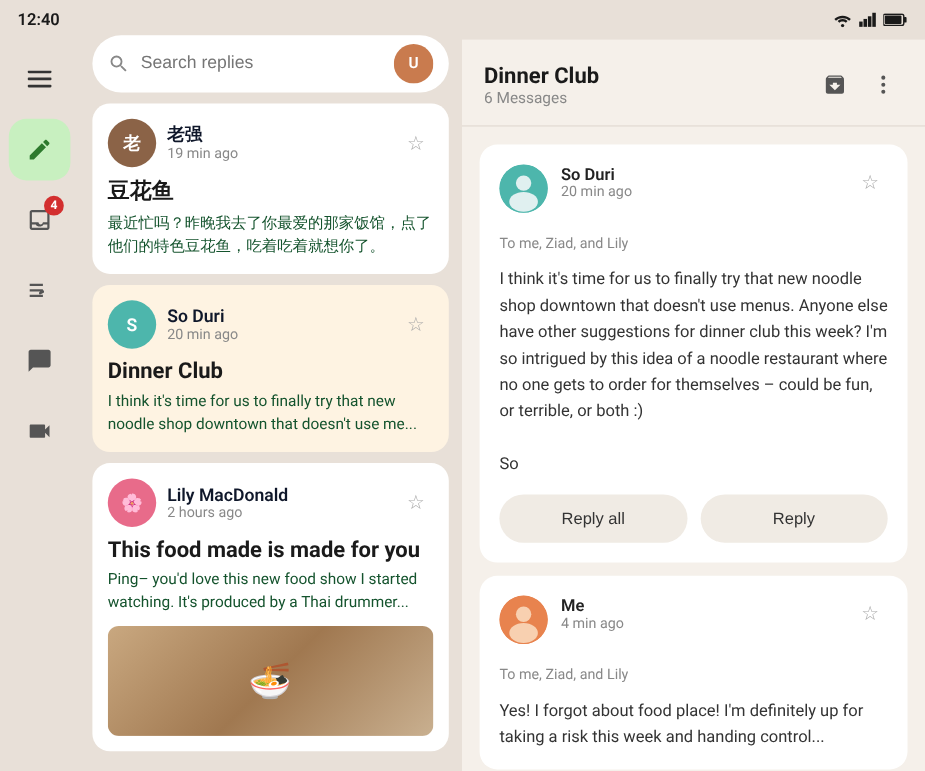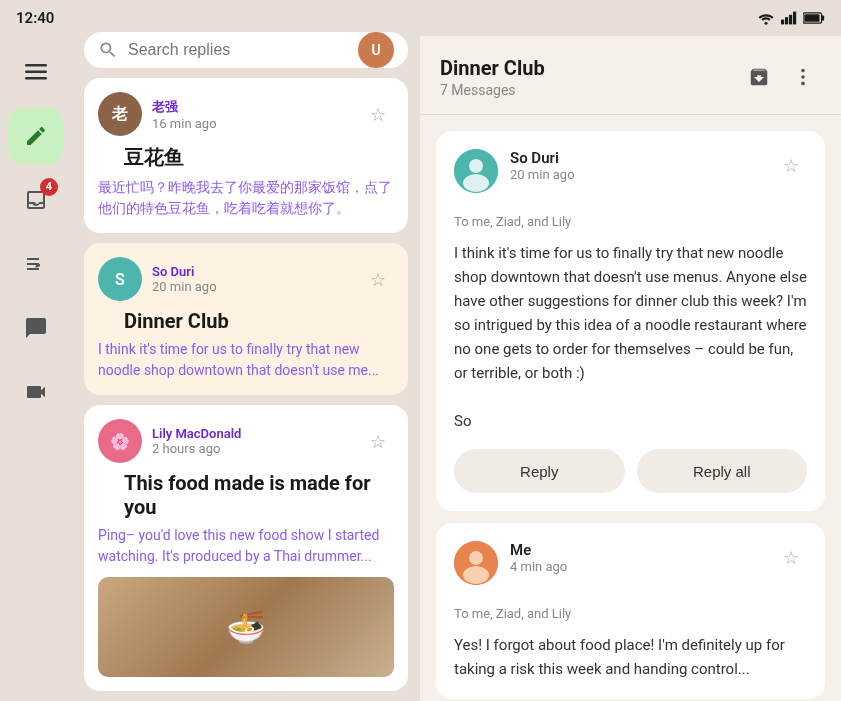--- a/index.html
+++ b/index.html
@@ -165,48 +165,47 @@
       align-items: center;
       justify-content: center;
       color: white;
       font-size: 16px;
       font-weight: 600;
     }
     .card-meta {
       flex: 1;
     }
     .card-name {
-      font-size: 13px;
+      font-size: 16px;
       font-weight: 600;
-      color: #6d28d9;
+      color: #0f172a;
     }
     .card-time {
       font-size: 13px;
       color: #888;
     }
     .star-btn {
       width: 32px;
       height: 32px;
       display: flex;
       align-items: center;
       justify-content: center;
       cursor: pointer;
       color: #aaa;
       font-size: 18px;
     }
     .card-title {
       font-size: 20px;
       font-weight: 700;
       color: #1a1a1a;
       margin-bottom: 6px;
-      margin-left: 26px;
     }
     .card-preview {
       font-size: 14px;
-      color: #8b5cf6;
+      color: #14532d;
       line-height: 1.5;
       overflow: hidden;
       display: -webkit-box;
       -webkit-line-clamp: 2;
       -webkit-box-orient: vertical;
     }
     .card-image {
       width: 100%;
       height: 100px;
       border-radius: 10px;
@@ -437,21 +436,21 @@
     <div class="avatar-sm">
       <div class="avatar-sm-img" style="background:#c97b4e;">U</div>
     </div>
   </div>
 
   <div class="message-card">
     <div class="card-header">
       <div class="card-avatar av-brown">老</div>
       <div class="card-meta">
         <div class="card-name">老强</div>
-        <div class="card-time">16 min ago</div>
+        <div class="card-time">19 min ago</div>
       </div>
       <div class="star-btn">☆</div>
     </div>
     <div class="card-title">豆花鱼</div>
     <div class="card-preview">最近忙吗？昨晚我去了你最爱的那家饭馆，点了他们的特色豆花鱼，吃着吃着就想你了。</div>
   </div>
 
   <div class="message-card selected">
     <div class="card-header">
       <div class="card-avatar av-teal">S</div>
@@ -479,21 +478,21 @@
     <div class="card-image">
       <div class="food-scene">🍜</div>
     </div>
   </div>
 </div>
 
 <div class="detail-panel">
   <div class="detail-header">
     <div>
       <div class="detail-title">Dinner Club</div>
-      <div class="detail-count">7 Messages</div>
+      <div class="detail-count">6 Messages</div>
     </div>
     <div class="detail-actions">
       <div class="icon-btn">
         <svg width="22" height="22" viewBox="0 0 24 24">
           <path d="M20.54 5.23l-1.39-1.68C18.88 3.21 18.47 3 18 3H6c-.47 0-.88.21-1.16.55L3.46 5.23C3.17 5.57 3 6.02 3 6.5V19c0 1.1.9 2 2 2h14c1.1 0 2-.9 2-2V6.5c0-.48-.17-.93-.46-1.27zM12 17.5L6.5 12H10v-2h4v2h3.5L12 17.5zM5.12 5l.81-1h12l.94 1H5.12z" fill="#555"></path>
         </svg>
       </div>
       <div class="icon-btn">
         <svg width="22" height="22" viewBox="0 0 24 24">
           <circle cx="12" cy="5" r="2" fill="#555"></circle>
@@ -519,22 +518,22 @@
           <div class="email-name">So Duri</div>
           <div class="email-time">20 min ago</div>
         </div>
         <div class="star-btn">☆</div>
       </div>
       <div class="email-to">To me, Ziad, and Lily</div>
       <div class="email-body">
         I think it's time for us to finally try that new noodle shop downtown that doesn't use menus. Anyone else have other suggestions for dinner club this week? I'm so intrigued by this idea of a noodle restaurant where no one gets to order for themselves – could be fun, or terrible, or both :)<br><br>So
       </div>
       <div class="email-actions">
+        <button class="action-btn">Reply all</button>
         <button class="action-btn">Reply</button>
-        <button class="action-btn">Reply all</button>
       </div>
     </div>
 
     <div class="email-card">
       <div class="email-header">
         <div class="email-avatar av-orange">
           <svg width="44" height="44" viewBox="0 0 44 44">
             <circle cx="22" cy="22" r="22" fill="#e8834e"></circle>
             <circle cx="22" cy="17" r="7" fill="#f8d0b0"></circle>
             <ellipse cx="22" cy="34" rx="13" ry="9" fill="#f8d0b0"></ellipse>

